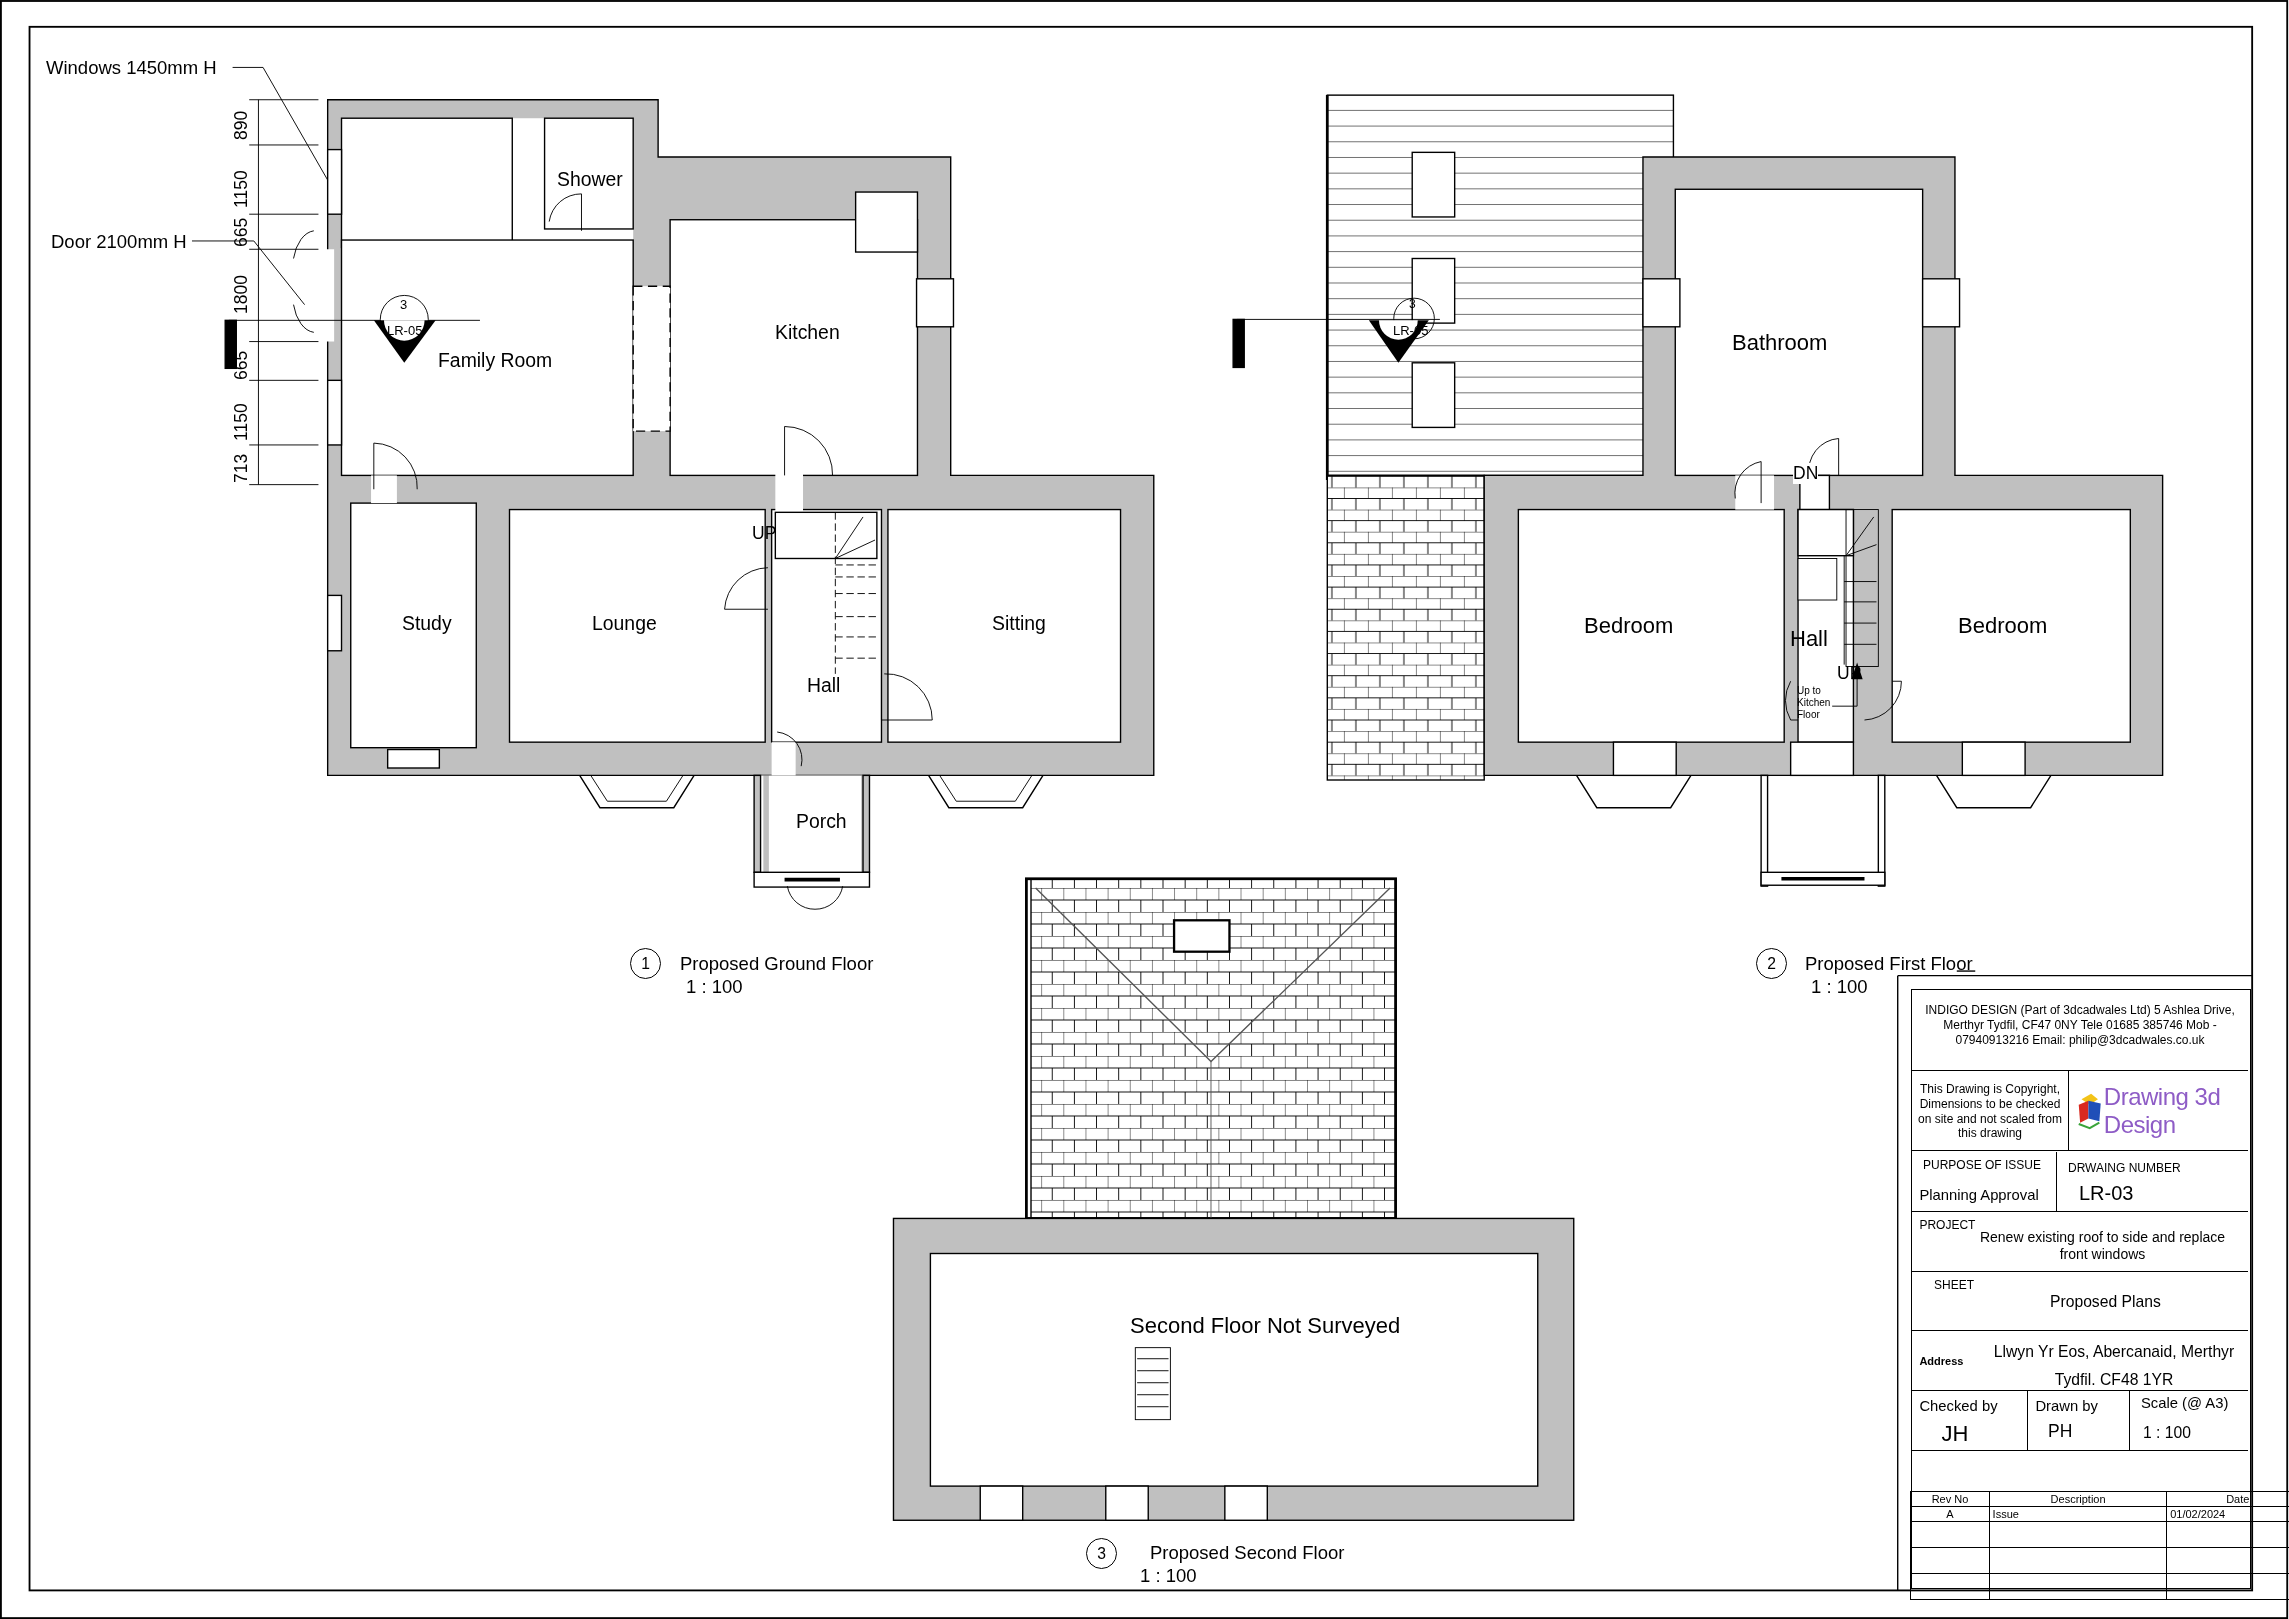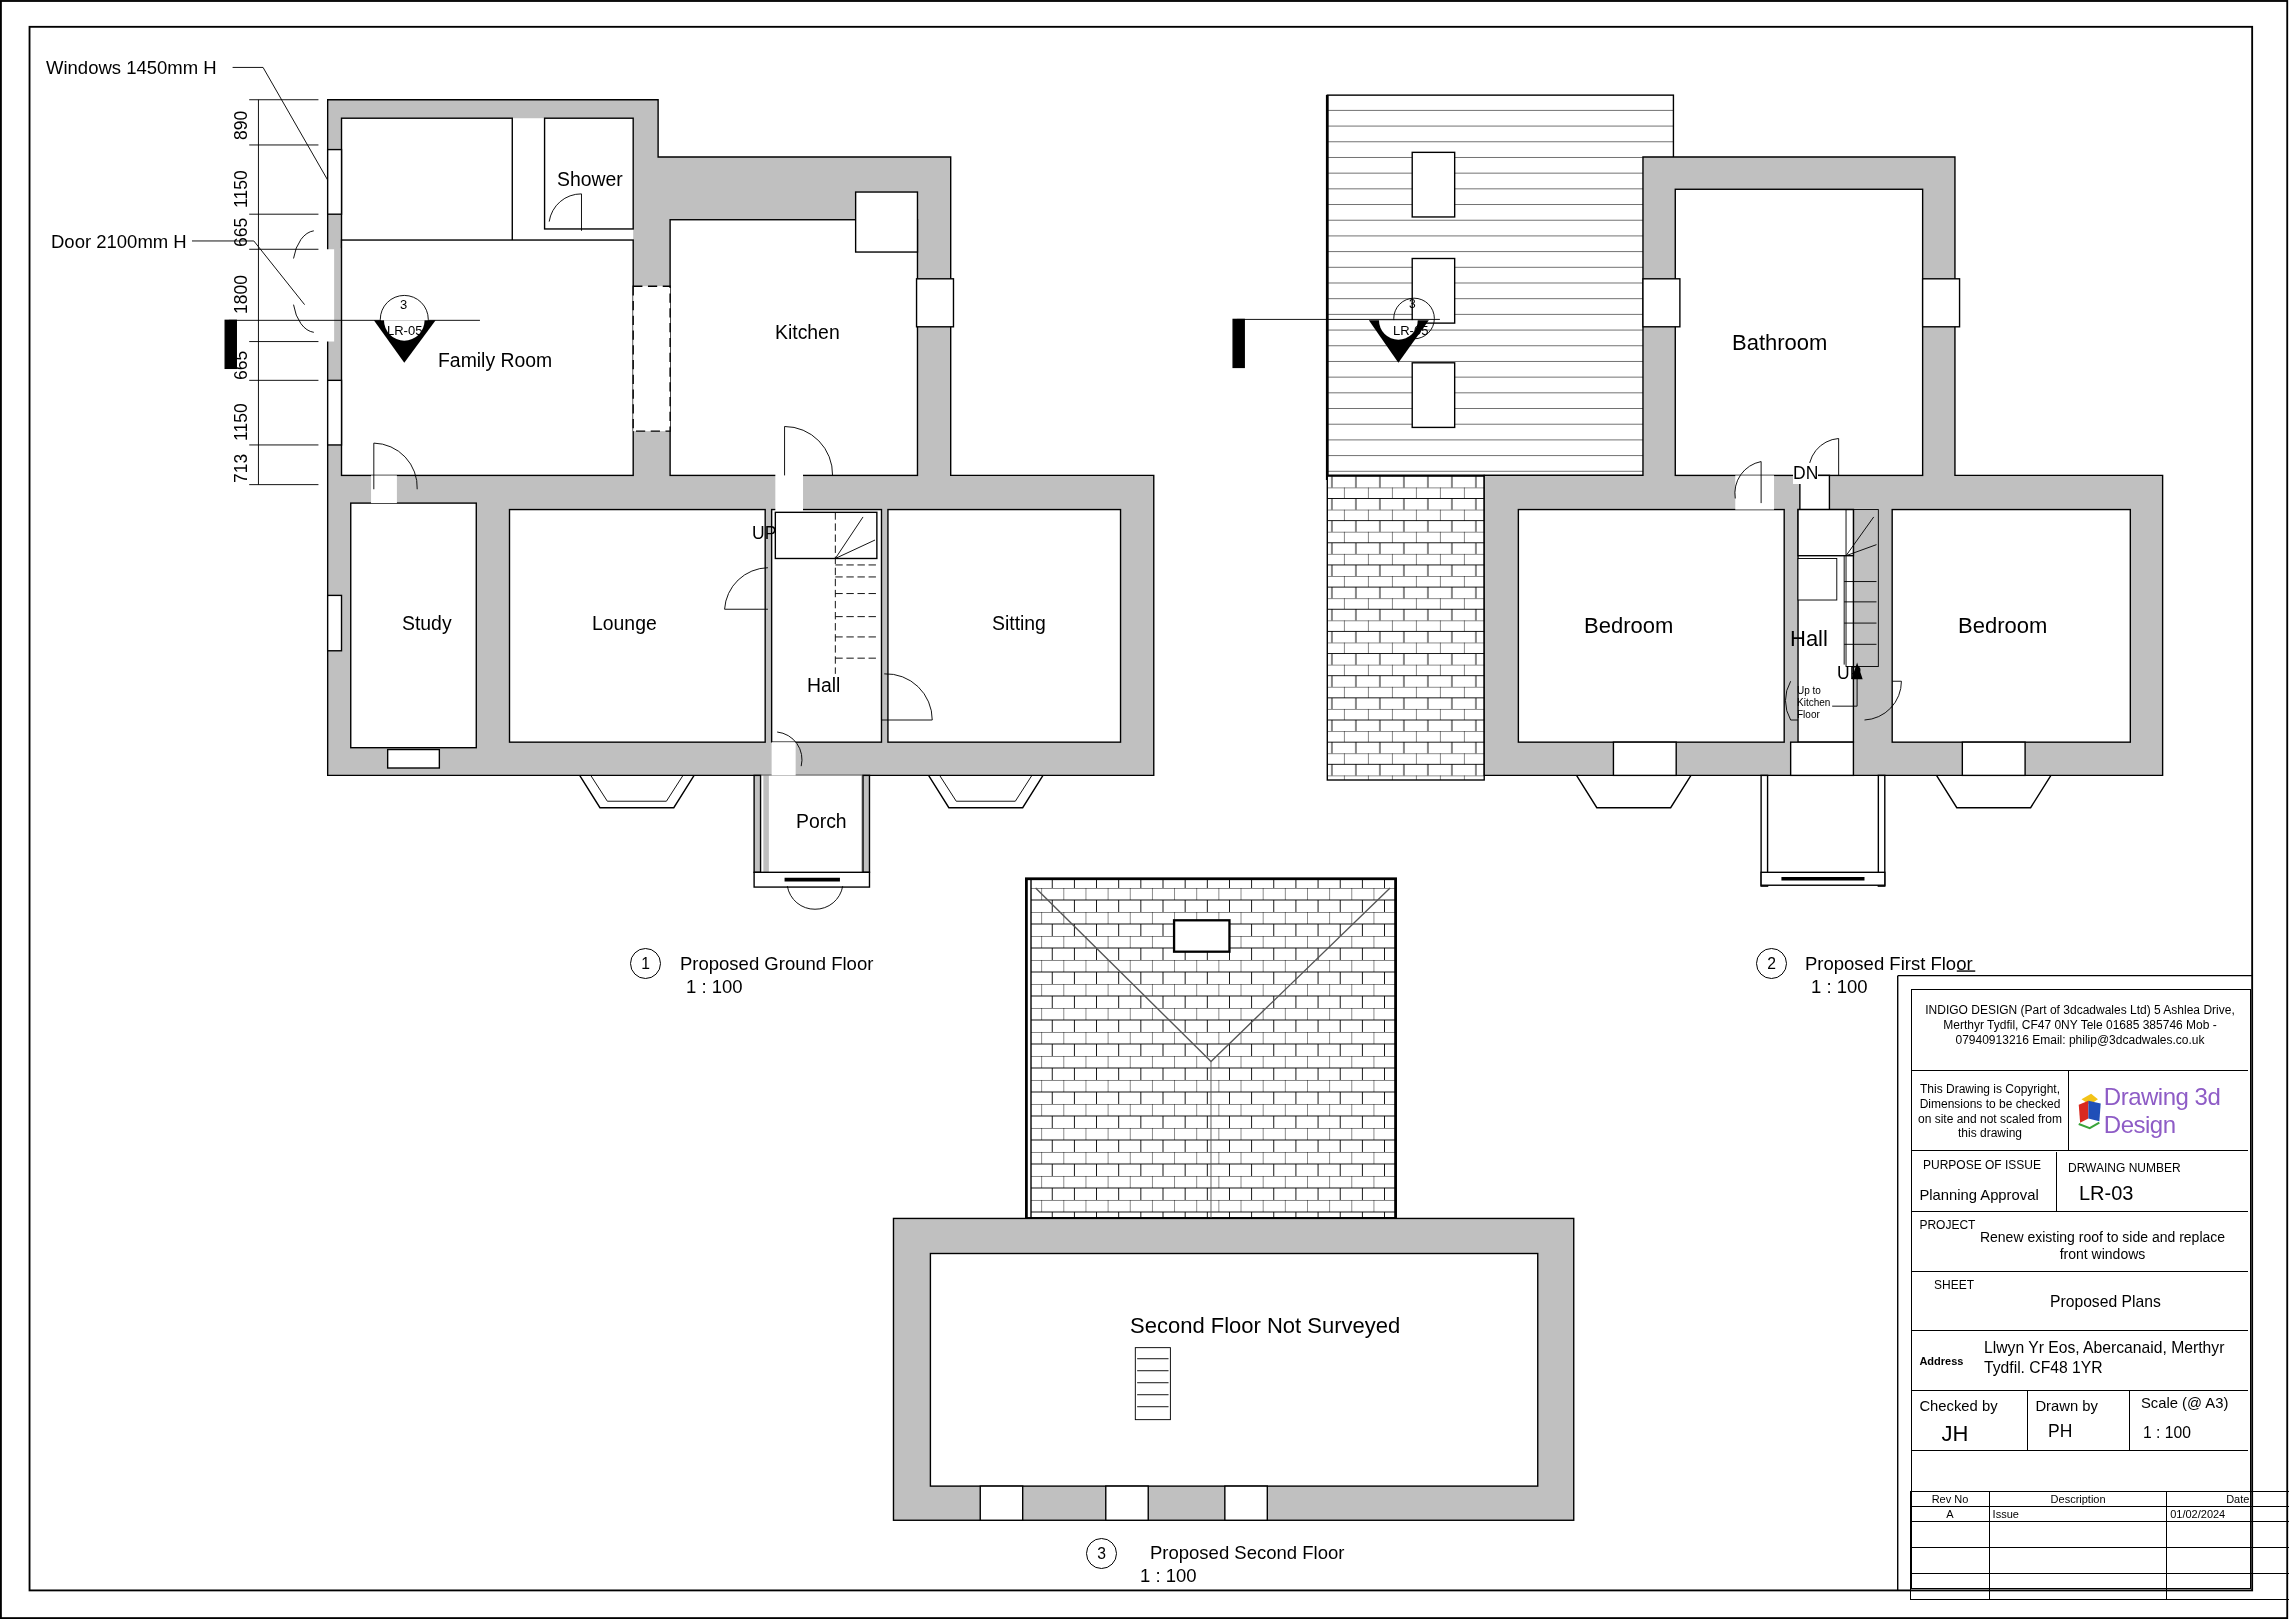--- a/index.html
+++ b/index.html
@@ -260,21 +260,21 @@
     <div style="position:absolute;left:52px;top:16.6px;width:277px;text-align:center;font-size:14px;line-height:17.5px;">Renew existing roof to side and replace front windows</div>
   </div>
 
   <div class="cell" style="left:0;top:281px;width:336px;height:60px;border-bottom:1.4px solid #000;">
     <div class="lbl" style="position:absolute;left:22px;top:7.4px;">SHEET</div>
     <div style="position:absolute;left:138px;top:22px;font-size:15.7px;">Proposed Plans</div>
   </div>
 
   <div class="cell" style="left:0;top:341px;width:336px;height:60px;border-bottom:1.4px solid #000;">
     <div class="lbl" style="position:absolute;left:7.4px;top:24px;font-size:11px;font-weight:bold;">Address</div>
-    <div style="position:absolute;left:72px;top:7.4px;width:260px;font-size:15.7px;line-height:20px;">Llwyn Yr Eos, Abercanaid, Merthyr Tydfil. CF48 1YR</div>
+    <div style="position:absolute;left:72px;top:7.4px;width:260px;text-align:center;font-size:15.7px;line-height:28px;">Llwyn Yr Eos, Abercanaid, Merthyr Tydfil. CF48 1YR</div>
   </div>
 
   <div class="cell" style="left:0;top:401px;width:116px;height:60px;border-right:1.4px solid #000;border-bottom:1.4px solid #000;">
     <div style="position:absolute;left:7.4px;top:7.4px;font-size:14.8px;">Checked by</div>
     <div style="position:absolute;left:29.5px;top:29.5px;font-size:22px;">JH</div>
   </div>
   <div class="cell" style="left:116px;top:401px;width:102px;height:60px;border-right:1.4px solid #000;border-bottom:1.4px solid #000;">
     <div style="position:absolute;left:7.4px;top:7.4px;font-size:14.8px;">Drawn by</div>
     <div style="position:absolute;left:20px;top:29.5px;font-size:17.5px;">PH</div>
   </div>

